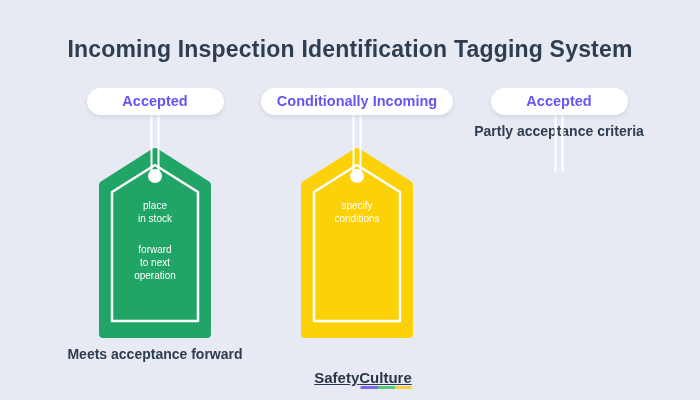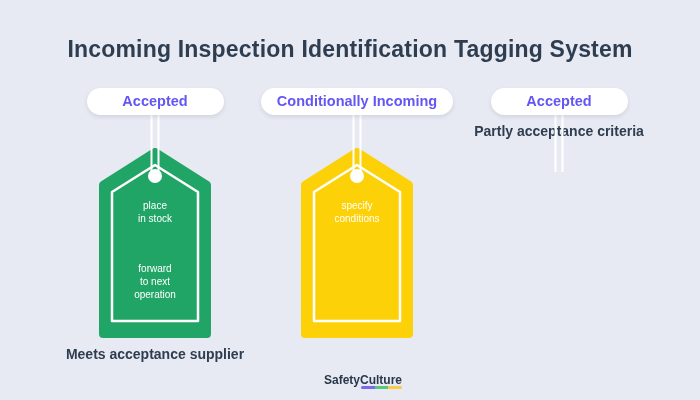--- a/index.html
+++ b/index.html
@@ -33,28 +33,28 @@
     border-left:2.5px solid #ffffff; border-right:2.5px solid #ffffff;
   }
   .tag-wrap { position:relative; z-index:1; margin-top:33px; width:112px; height:190px; }
   .tag-wrap svg { position:absolute; left:0; top:0; }
   .tag-text {
     position:absolute; left:-20px; right:-20px; top:38px;
     color:#ffffff; font-size:10px; line-height:1.3; text-align:center;
     white-space:pre-line;
   }
   .tag-text p { margin:0; }
-  .tag-text p.block2 { margin-top:24px; }
+  .tag-text p.block2 { margin-top:5px; }
   .caption {
     margin-top:8px; font-size:14px; font-weight:700; color:#2e3d4f;
     text-align:center; white-space:nowrap;
   }
   .logo {
     position:absolute; bottom:13px; left:calc(50% + 13px); transform:translateX(-50%);
-    font-size:12px; font-weight:800; color:#28384a; display:flex; line-height:1.2;
+    font-size:15px; font-weight:800; color:#28384a; display:flex; line-height:1.2;text-decoration:underline;
   }
   .logo-culture { position:relative; }
   .logo-bar {
     position:absolute; left:1px; right:0; bottom:-2px; height:3px; border-radius:2px;
     background:linear-gradient(to right,#7b68ee 0 34%,#58c97b 34% 67%,#f8cc46 67% 100%);
   }
 </style>
 </head>
 <body>
 
@@ -74,21 +74,21 @@
           <circle cx="56" cy="28" r="7" fill="#ffffff"></circle>
         </svg>
         <div class="tag-text">
           <p class="block1">place
 in stock</p>
           <p class="block2">forward
 to next
 operation</p>
         </div>
       </div>
-      <div class="caption">Meets acceptance supplier</div>
+      <div class="caption">Meets acceptance forward</div>
     </div>
 
     <div class="column">
       <div class="pill">Conditionally Incoming</div>
       <div class="string"></div>
       <div class="tag-wrap">
         <svg width="112" height="190" viewBox="0 0 112 190">
           <path d="M56 4 L108 37 L108 186 L4 186 L4 37 Z" stroke-width="8" stroke-linejoin="round" fill="#fdd108" stroke="#fdd108"></path>
           <path d="M56 17 L99 44 L99 173 L13 173 L13 44 Z" fill="none" stroke="#ffffff" stroke-width="2.5" stroke-linejoin="round"></path>
           <circle cx="56" cy="28" r="7" fill="#ffffff"></circle>

